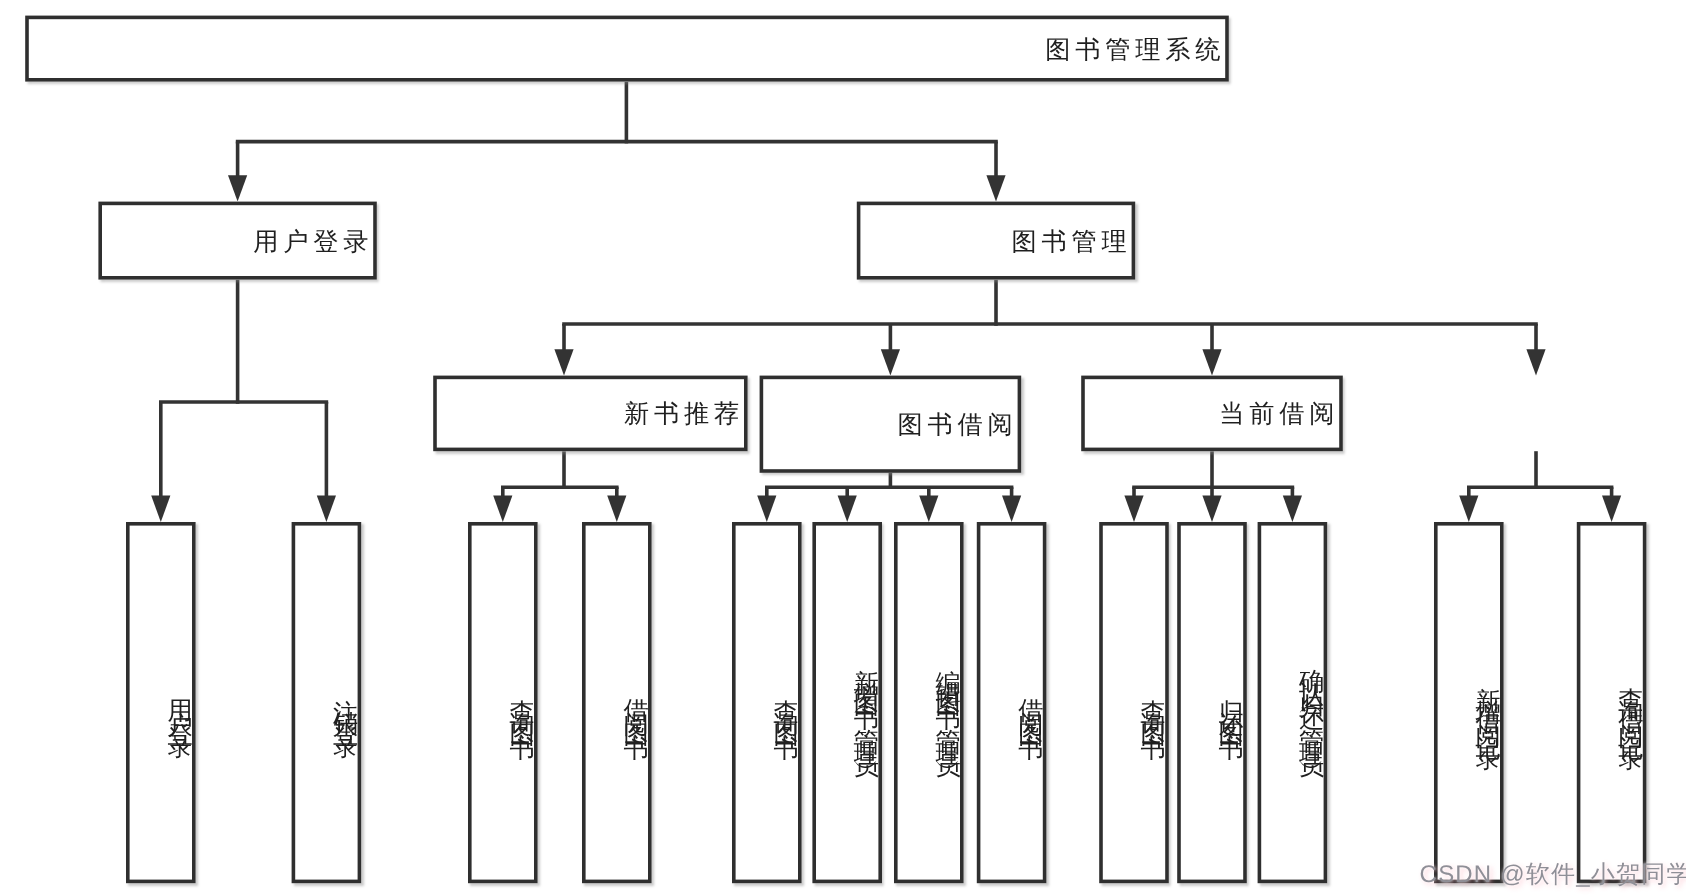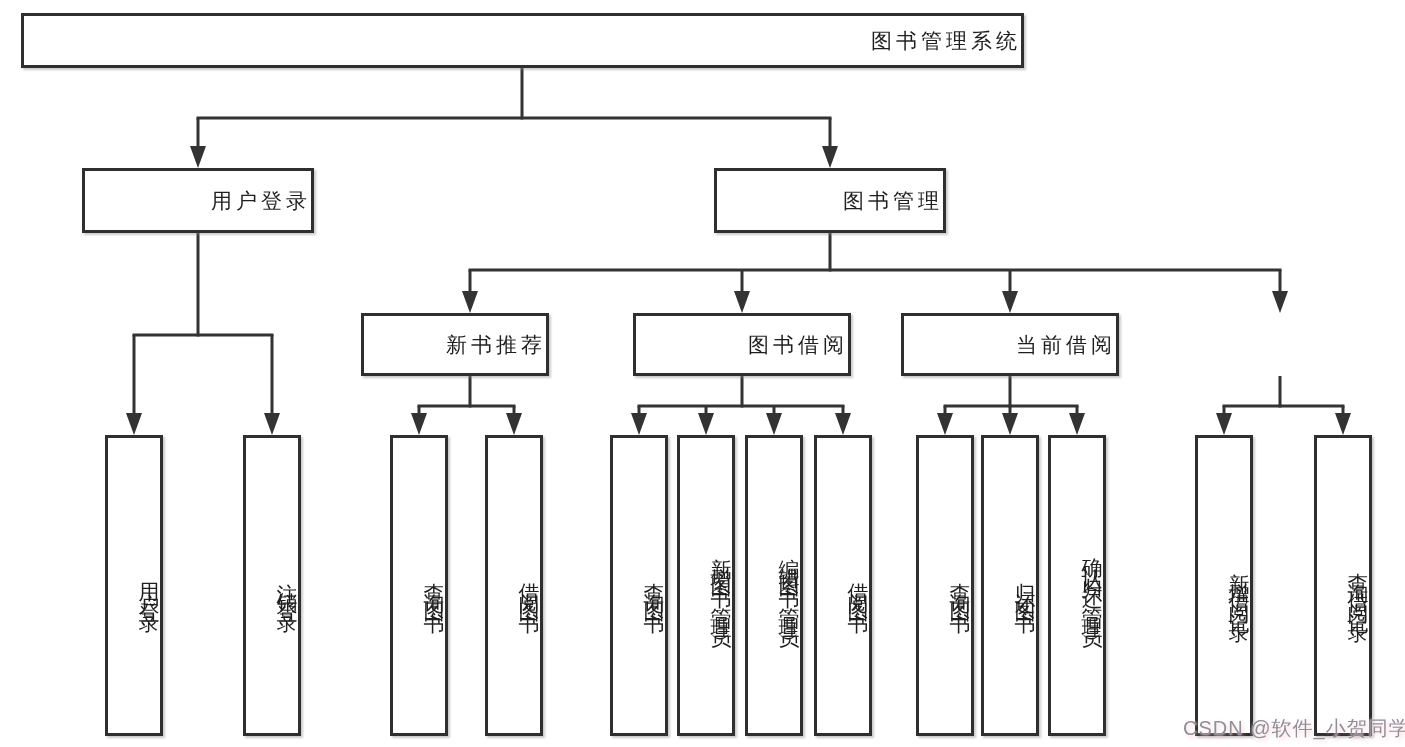--- a/index.html
+++ b/index.html
@@ -137,24 +137,24 @@
     <span class="lbl">图书管理系统</span>
   </div>
 
   <div class="node" style="left:82px; top:168px; width:232px; height:65px;">
     <span class="lbl">用户登录</span>
   </div>
   <div class="node" style="left:714px; top:168px; width:232px; height:65px;">
     <span class="lbl">图书管理</span>
   </div>
 
-  <div class="node" style="left:361px; top:313px; width:188px; height:63px;padding-left:48px;">
+  <div class="node" style="left:361px; top:313px; width:262px; height:63px;padding-left:48px;">
     <span class="lbl">新书推荐</span>
   </div>
-  <div class="node" style="left:633px; top:313px; width:218px; height:63px;">
+  <div class="node" style="left:633px; top:313px; width:218px; height:81px;">
     <span class="lbl">图书借阅</span>
   </div>
   <div class="node" style="left:901px; top:313px; width:218px; height:63px;">
     <span class="lbl">当前借阅</span>
   </div>
 
   <div class="node leaf" style="left:105px; top:435px; width:58px; height:301px;">
     <span class="lbl">用户登录</span>
   </div>
   <div class="node leaf" style="left:243px; top:435px; width:58px; height:301px;">

